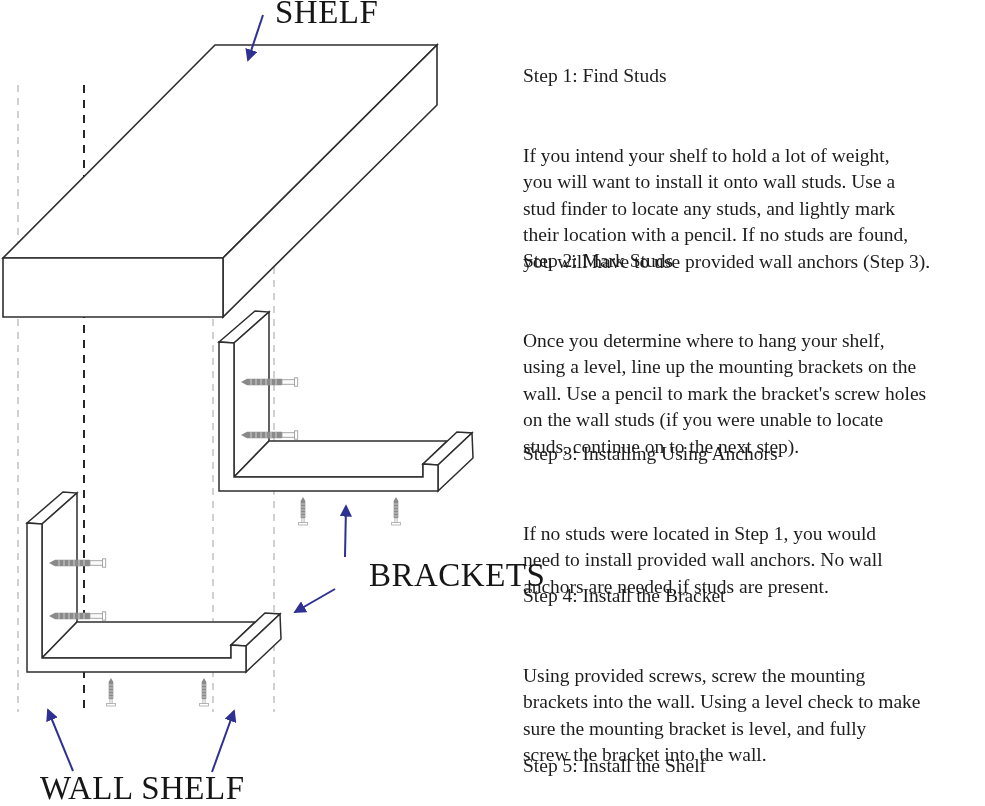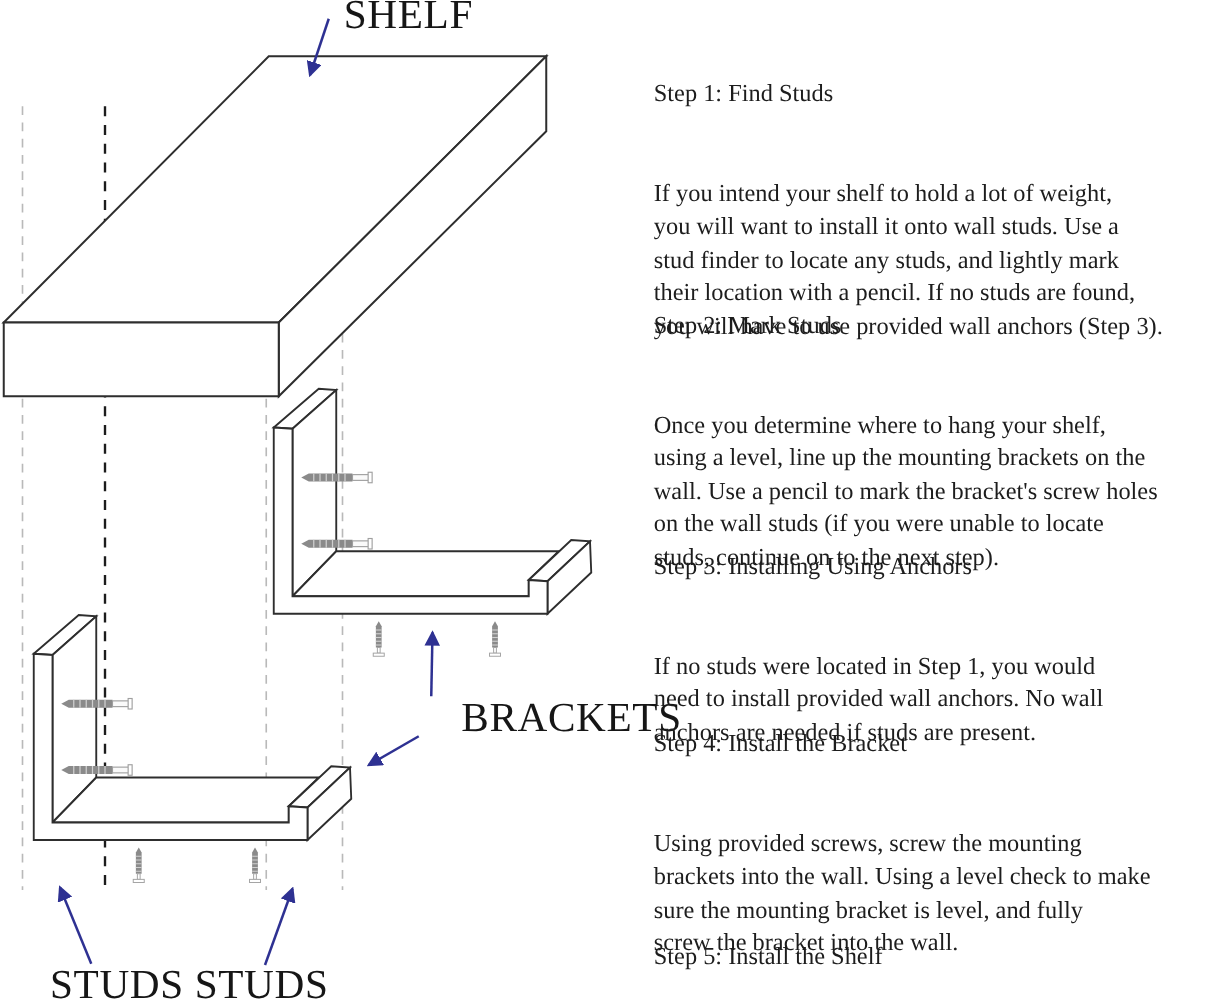--- a/index.html
+++ b/index.html
@@ -97,21 +97,21 @@
       <line x1="263" y1="15" x2="248" y2="60" marker-end="url(#ah)"></line>
       <line x1="345" y1="557" x2="346" y2="506" marker-end="url(#ah)"></line>
       <line x1="335" y1="589" x2="295" y2="612" marker-end="url(#ah)"></line>
       <line x1="73" y1="771" x2="48" y2="710" marker-end="url(#ah)"></line>
       <line x1="212" y1="772" x2="234" y2="711" marker-end="url(#ah)"></line>
     </g>
   </svg>
 
   <div class="diagram-label shelf-label">SHELF</div>
   <div class="diagram-label brackets-label">BRACKETS</div>
-  <div class="diagram-label wall-studs-label">STUDS STUDS</div>
+  <div class="diagram-label wall-studs-label">WALL SHELF</div>
 
   <div class="steps-col">
     <div class="step step-1">
       <div class="title">Step 1: Find Studs</div>
       <div class="body">If you intend your shelf to hold a lot of weight,
 you will want to install it onto wall studs. Use a
 stud finder to locate any studs, and lightly mark
 their location with a pencil. If no studs are found,
 you will have to use provided wall anchors (Step 3).</div>
     </div>

